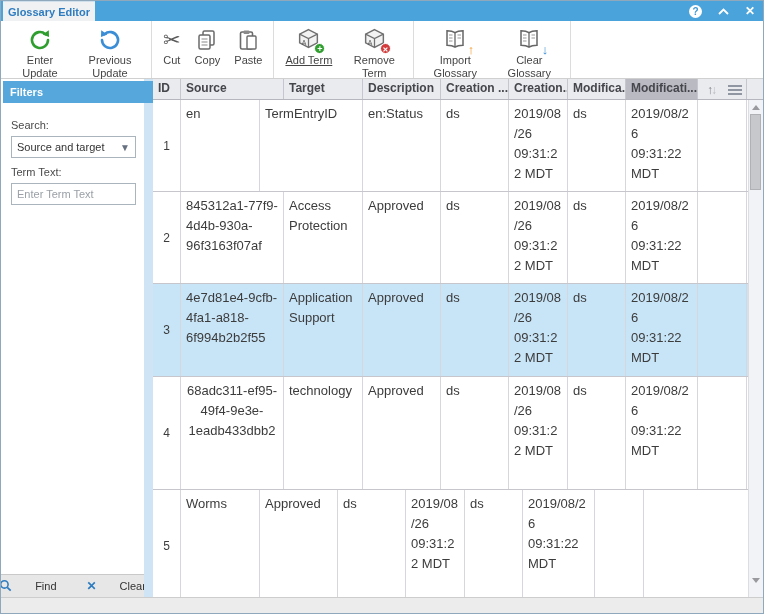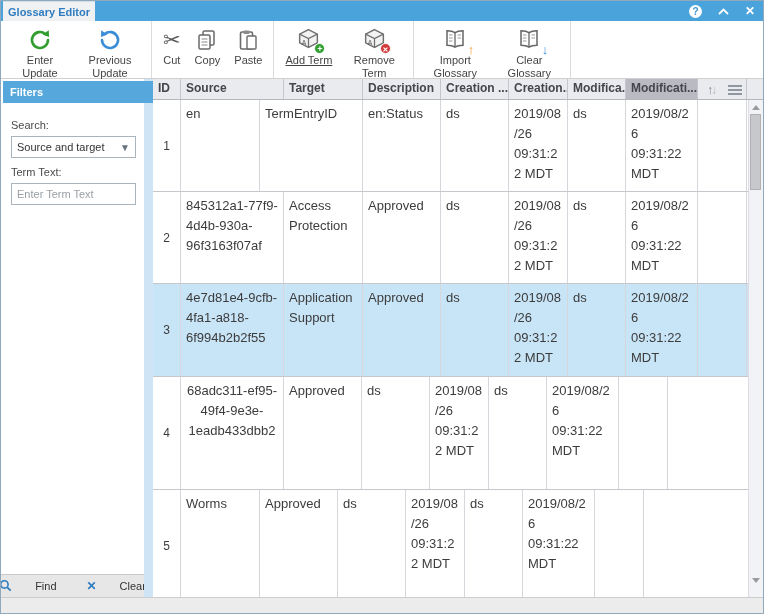--- a/index.html
+++ b/index.html
@@ -339,20 +339,21 @@
             <div class="td" style="width: 78px;">Approved</div>
             <div class="td" style="width: 68px;">ds</div>
             <div class="td" style="width: 59px;">2019/08/26 09:31:22 MDT</div>
             <div class="td" style="width: 58px;">ds</div>
             <div class="td" style="width: 72px;">2019/08/26 09:31:22 MDT</div>
             <div class="td" style="width: 49px;"></div>
           </div>
           <div class="tr" style="height: 113px;">
             <div class="td idcell" style="width: 28px;">4</div>
             <div class="td" style="width: 103px; text-align: center;">68adc311-ef95-49f4-9e3e-1eadb433dbb2</div>
+            <div class="td" style="width: 79px;">technology</div>
             <div class="td" style="width: 78px;">Approved</div>
             <div class="td" style="width: 68px;">ds</div>
             <div class="td" style="width: 59px;">2019/08/26 09:31:22 MDT</div>
             <div class="td" style="width: 58px;">ds</div>
             <div class="td" style="width: 72px;">2019/08/26 09:31:22 MDT</div>
             <div class="td" style="width: 49px;"></div>
           </div>
           <div class="tr" style="height: 112px;">
             <div class="td idcell" style="width: 28px;">5</div>
             <div class="td" style="width: 79px;">Worms</div>

